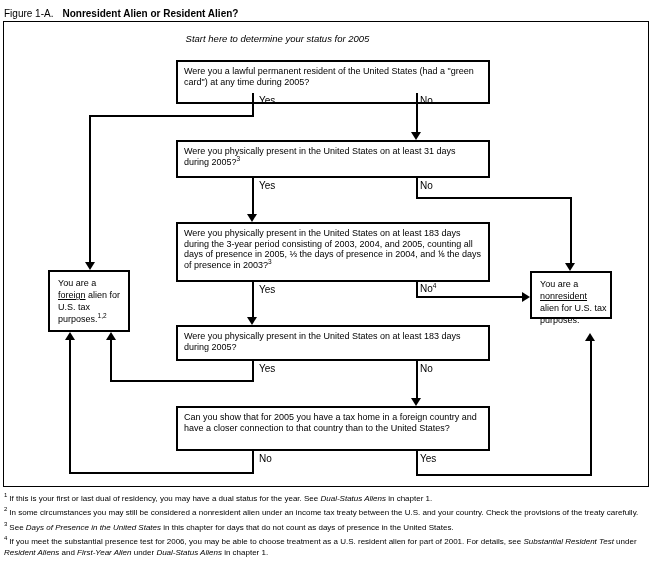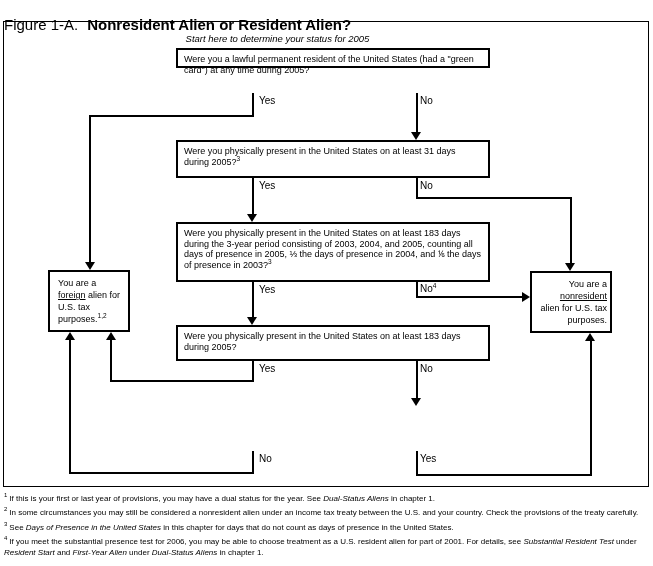--- a/index.html
+++ b/index.html
@@ -1,21 +1,21 @@
 <!DOCTYPE html>
 <html><head>
 <meta charset="utf-8">
 <style>
   * { margin:0; padding:0; box-sizing:border-box; }
   body { background:#fff; }
   .page {
     position:relative; width:653px; height:566px; background:#fff;
     font-family:"Liberation Sans", sans-serif; color:#000; overflow:hidden;
   }
-  .title { position:absolute; left:4px; top:16px; font-size:15px; white-space:nowrap; }
+  .title { position:absolute; left:4px; top:8px; font-size:10px; white-space:nowrap; }
   .title .fig-label { font-weight:normal; }
   .title .fig-name { font-weight:bold; margin-left:9px; }
   .frame { position:absolute; left:3px; top:21px; width:646px; height:466px; border:1px solid #000; }
   .start-text { position:absolute; left:0; top:33px; width:555px; text-align:center;
                 font-style:italic; font-size:9.5px; }
   .qbox {
     position:absolute; border:2px solid #000; background:#fff;
     font-size:9px; line-height:10.5px; padding:4px 6px; text-align:left;
   }
   .obox {
@@ -43,42 +43,45 @@
 <div class="page">
 
   <div class="title">
     <span class="fig-label">Figure 1-A.</span><span class="fig-name">Nonresident Alien or Resident Alien?</span>
   </div>
 
   <div class="frame"></div>
 
   <div class="start-text">Start here to determine your status for 2005</div>
 
-  <div class="qbox" style="left:176px;top:48px;width:314px;height:20px;">
+  <div class="qbox" style="left:176px;top:60px;width:314px;height:44px;">
     <span>Were you a lawful permanent resident of the United States (had a "green card") at any time during 2005?</span>
   </div>
 
   <div class="qbox" style="left:176px;top:140px;width:314px;height:38px;">
     <span>Were you physically present in the United States on at least 31 days during 2005?</span><sup class="qsup">3</sup>
   </div>
 
   <div class="qbox" style="left:176px;top:222px;width:314px;height:60px;">
     <span>Were you physically present in the United States on at least 183 days during the 3-year period consisting of 2003, 2004, and 2005, counting all days of presence in 2005, ⅓ the days of presence in 2004, and ⅙ the days of presence in 2003?</span><sup class="qsup">3</sup>
   </div>
 
   <div class="qbox" style="left:176px;top:325px;width:314px;height:36px;">
     <span>Were you physically present in the United States on at least 183 days during 2005?</span>
   </div>
 
+  <div class="qbox" style="left:176px;top:406px;width:314px;height:45px;">
+    <span>Can you show that for 2005 you have a tax home in a foreign country and have a closer connection to that country than to the United States?</span>
+  </div>
 
   <div class="obox" style="left:48px;top:270px;width:82px;height:62px;">
     <span>You are a </span><span class="ul">foreign</span><span> alien for U.S. tax purposes.</span><sup class="qsup">1,2</sup>
   </div>
 
-  <div class="obox" style="left:530px;top:271px;width:82px;height:62px;text-align:right;">
+  <div class="obox" style="left:530px;top:271px;width:82px;height:48px;">
     <span>You are a </span><span class="ul">nonresident</span><span> alien for U.S. tax purposes.</span>
   </div>
 
   <div class="branch-label" style="left:259px;top:95px;">Yes</div>
   <div class="branch-label" style="left:420px;top:95px;">No</div>
   <div class="branch-label" style="left:259px;top:180px;">Yes</div>
   <div class="branch-label" style="left:420px;top:180px;">No</div>
   <div class="branch-label" style="left:259px;top:284px;">Yes</div>
   <div class="branch-label" style="left:420px;top:283px;"><span>No</span><sup class="qsup">4</sup></div>
   <div class="branch-label" style="left:259px;top:363px;">Yes</div>
@@ -121,19 +124,19 @@
   <div class="hline" style="left:69px;top:472px;width:185px;"></div>
   <div class="vline" style="left:69px;top:340px;height:134px;"></div>
   <div class="arr-up" style="left:65px;top:332px;"></div>
 
   <div class="vline" style="left:416px;top:451px;height:25px;"></div>
   <div class="hline" style="left:416px;top:474px;width:176px;"></div>
   <div class="vline" style="left:590px;top:341px;height:135px;"></div>
   <div class="arr-up" style="left:585px;top:333px;"></div>
 
   <div class="footnotes">
-    <div class="footnote"><sup>1</sup><span>If this is your first or last year of provisions, you may have a dual status for the year. See </span><i>Dual-Status Aliens</i><span> in chapter 1.</span></div>
+    <div class="footnote"><sup>1</sup><span>If this is your first or last dual of residency, you may have a dual status for the year. See </span><i>Dual-Status Aliens</i><span> in chapter 1.</span></div>
     <div class="footnote"><sup>2</sup><span>In some circumstances you may still be considered a nonresident alien under an income tax treaty between the U.S. and your country. Check the provisions of the treaty carefully.</span></div>
     <div class="footnote"><sup>3</sup><span>See </span><i>Days of Presence in the United States</i><span> in this chapter for days that do not count as days of presence in the United States.</span></div>
-    <div class="footnote"><sup>4</sup><span>If you meet the substantial presence test for 2006, you may be able to choose treatment as a U.S. resident alien for part of 2001. For details, see </span><i>Substantial Resident Test</i><span> under </span><i>Resident Start</i><span> and </span><i>First-Year Alien</i><span> under </span><i>Dual-Status Aliens</i><span> in chapter 1.</span></div>
+    <div class="footnote"><sup>4</sup><span>If you meet the substantial presence test for 2006, you may be able to choose treatment as a U.S. resident alien for part of 2001. For details, see </span><i>Substantial Resident Test</i><span> under </span><i>Resident Aliens</i><span> and </span><i>First-Year Alien</i><span> under </span><i>Dual-Status Aliens</i><span> in chapter 1.</span></div>
   </div>
 
 </div>
 
 </body></html>

